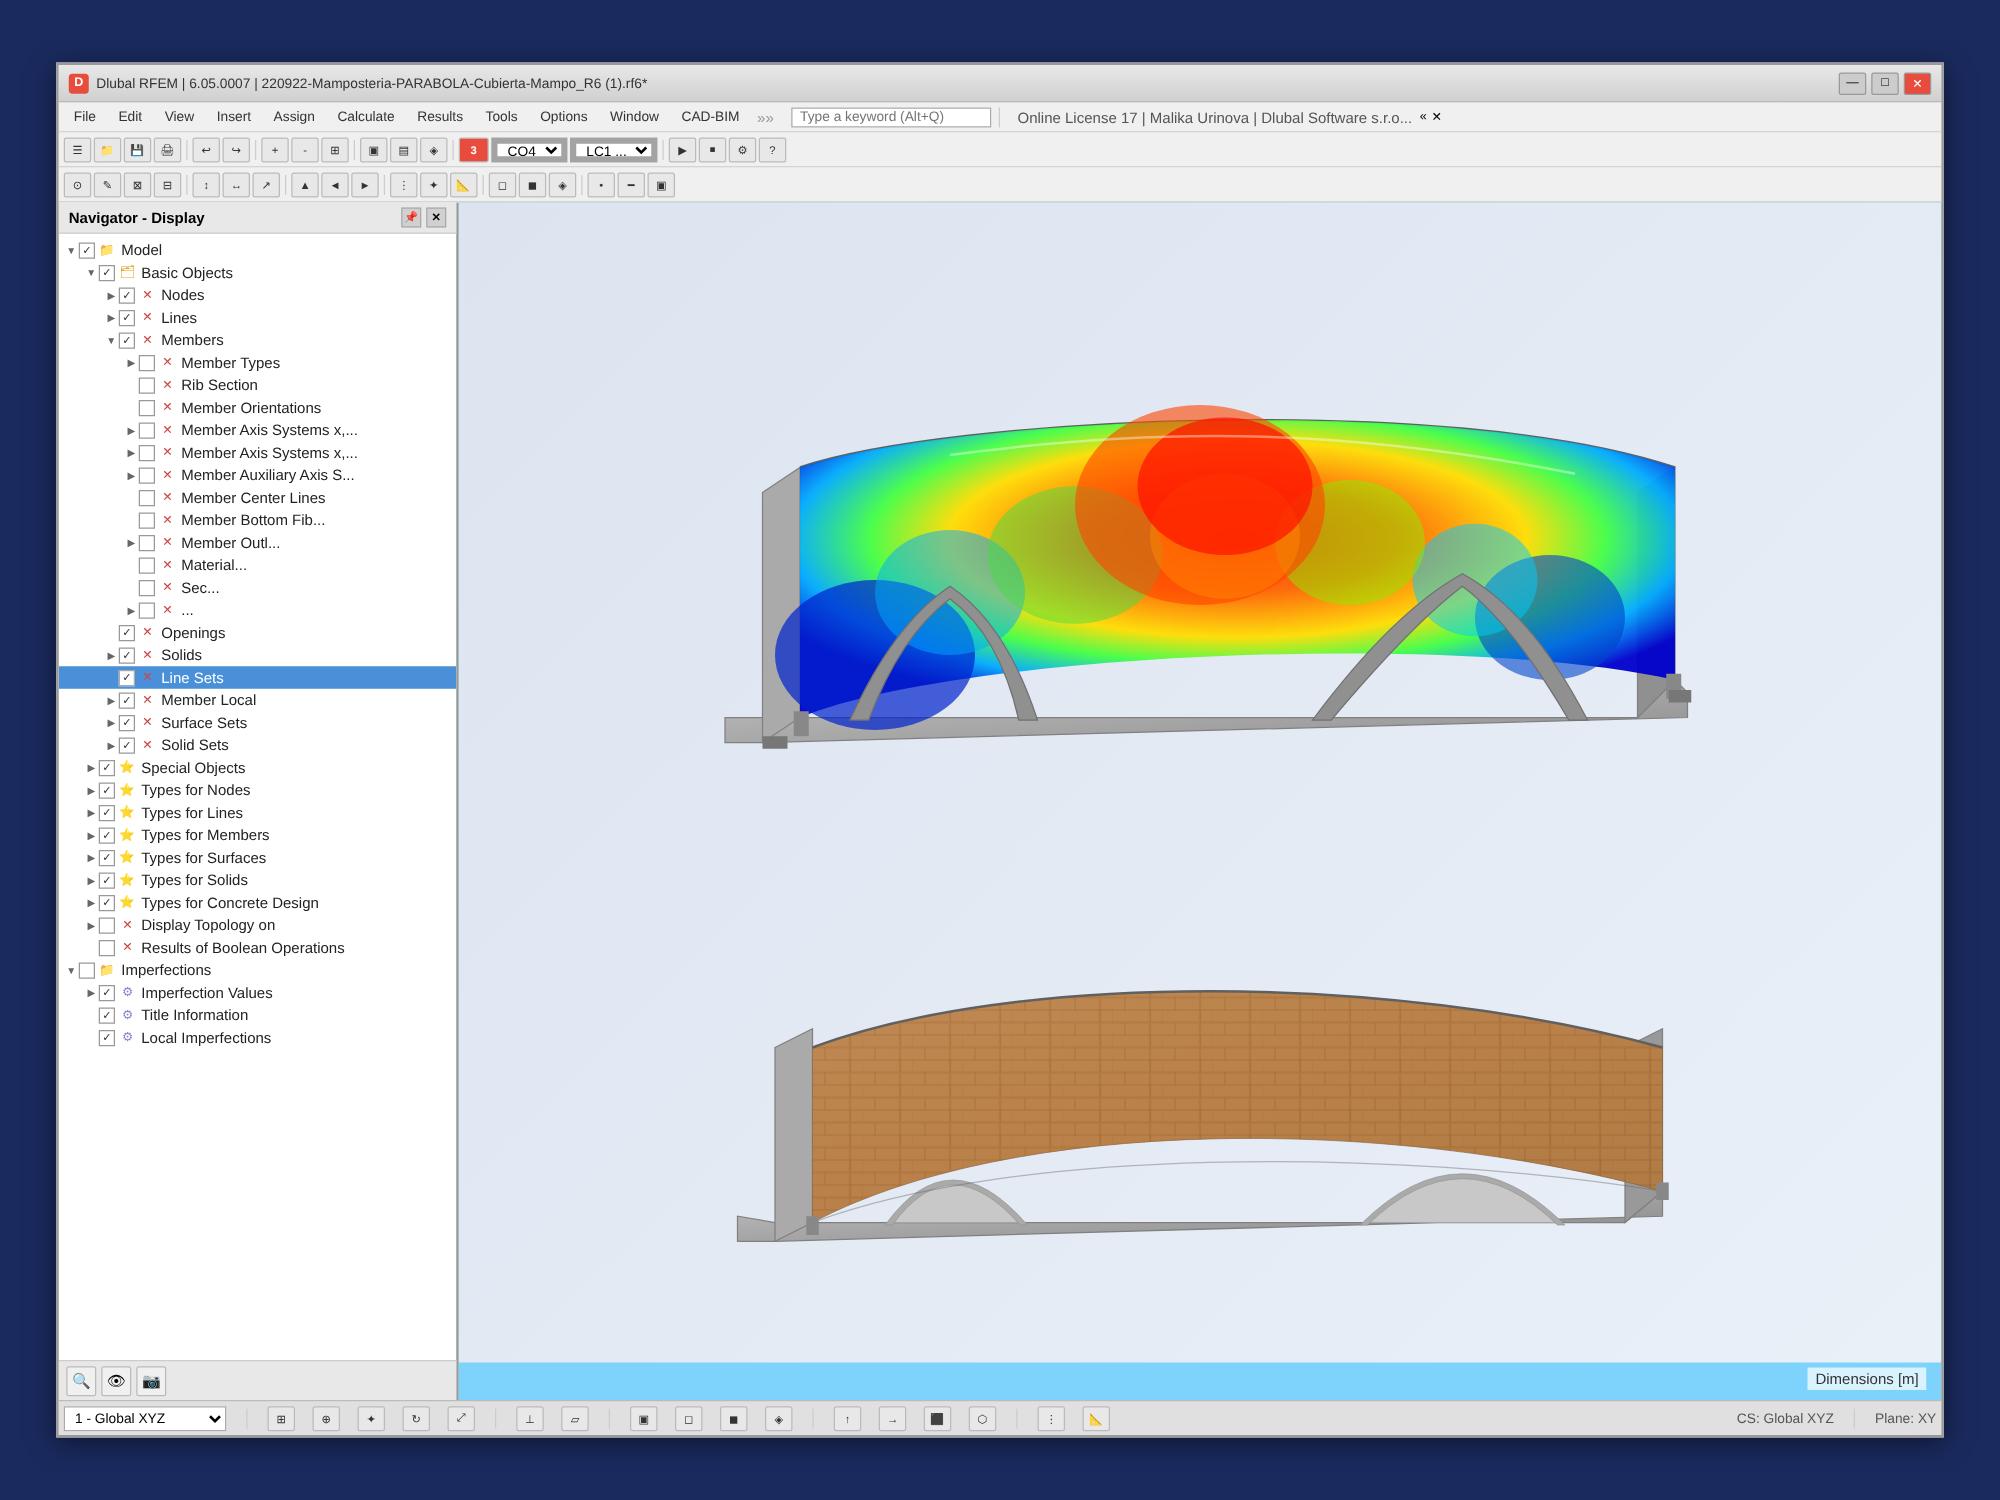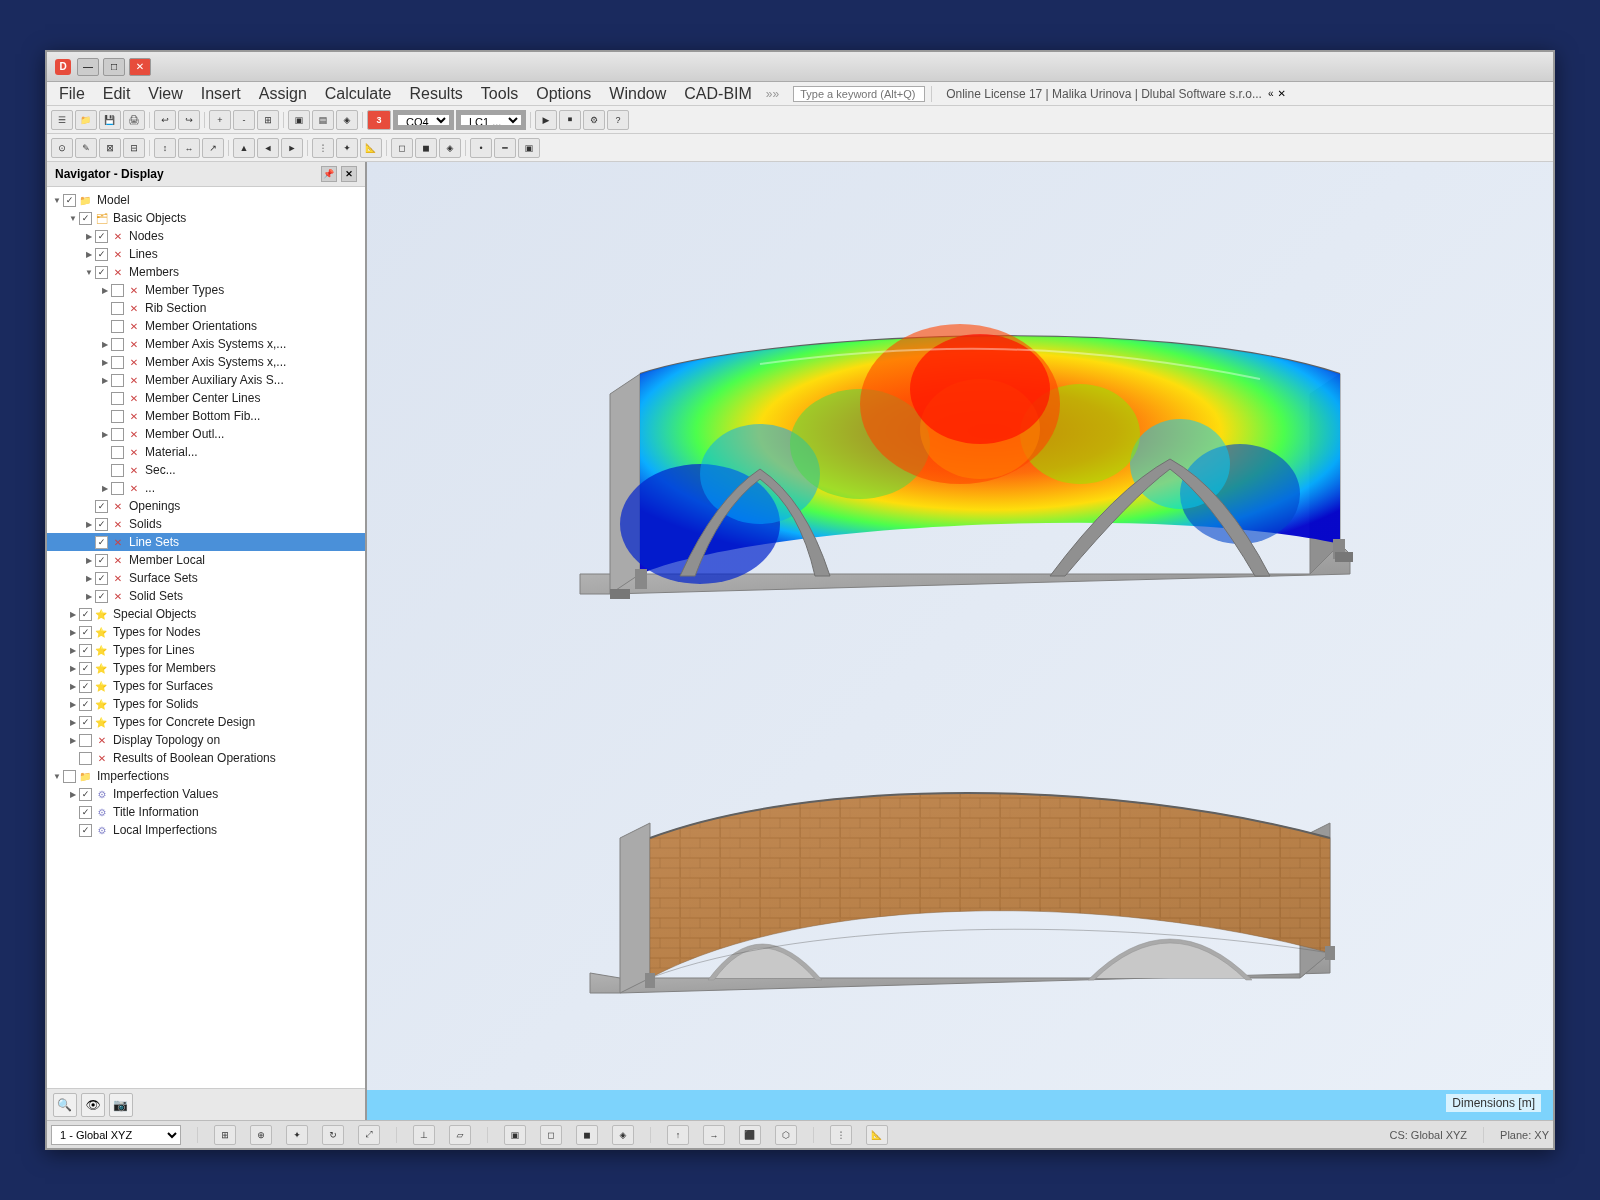--- a/index.html
+++ b/index.html
@@ -74,32 +74,32 @@
       height: 24px;
       display: flex;
       align-items: center;
       padding: 0 4px;
       border-bottom: 1px solid #ccc;
       flex-shrink: 0;
       gap: 2px;
     }
     .menu-item {
       padding: 2px 8px;
-      font-size: 16px;
+      font-size: 11px;
       color: #333;
       cursor: pointer;
       border-radius: 2px;
     }
     .menu-separator { width: 1px; height: 16px; background: #ccc; margin: 0 4px; }
     .menu-search {
       margin-left: 8px;
       border: 1px solid #aaa;
       padding: 1px 6px;
       font-size: 11px;
-      width: 132px;
+      width: 160px;
       background: white;
     }
     .menu-license {
       margin-left: 8px;
       font-size: 12px;
       color: #555;
     }
     
     .toolbar {
       background: #f0f0f0;
@@ -335,20 +335,21 @@
     .navigator-tree::-webkit-scrollbar-track { background: #f0f0f0; }
     .navigator-tree::-webkit-scrollbar-thumb { background: #c0c0c0; border: 1px solid #aaa; }
   </style>
 </head>
 <body>
 
 <div class="window">
 
   <div class="title-bar">
     <div class="title-bar-icon">D</div>
+    <span class="title-text">Dlubal RFEM | 6.05.0007 | 220922-Mamposteria-PARABOLA-Cubierta-Mampo_R6 (1).rf6*</span>
     <div class="title-buttons">
       <div class="title-btn">—</div>
       <div class="title-btn">□</div>
       <div class="title-btn close">✕</div>
     </div>
   </div>
 
   <div class="menu-bar">
     <div class="menu-item">File</div>
     <div class="menu-item">Edit</div>

